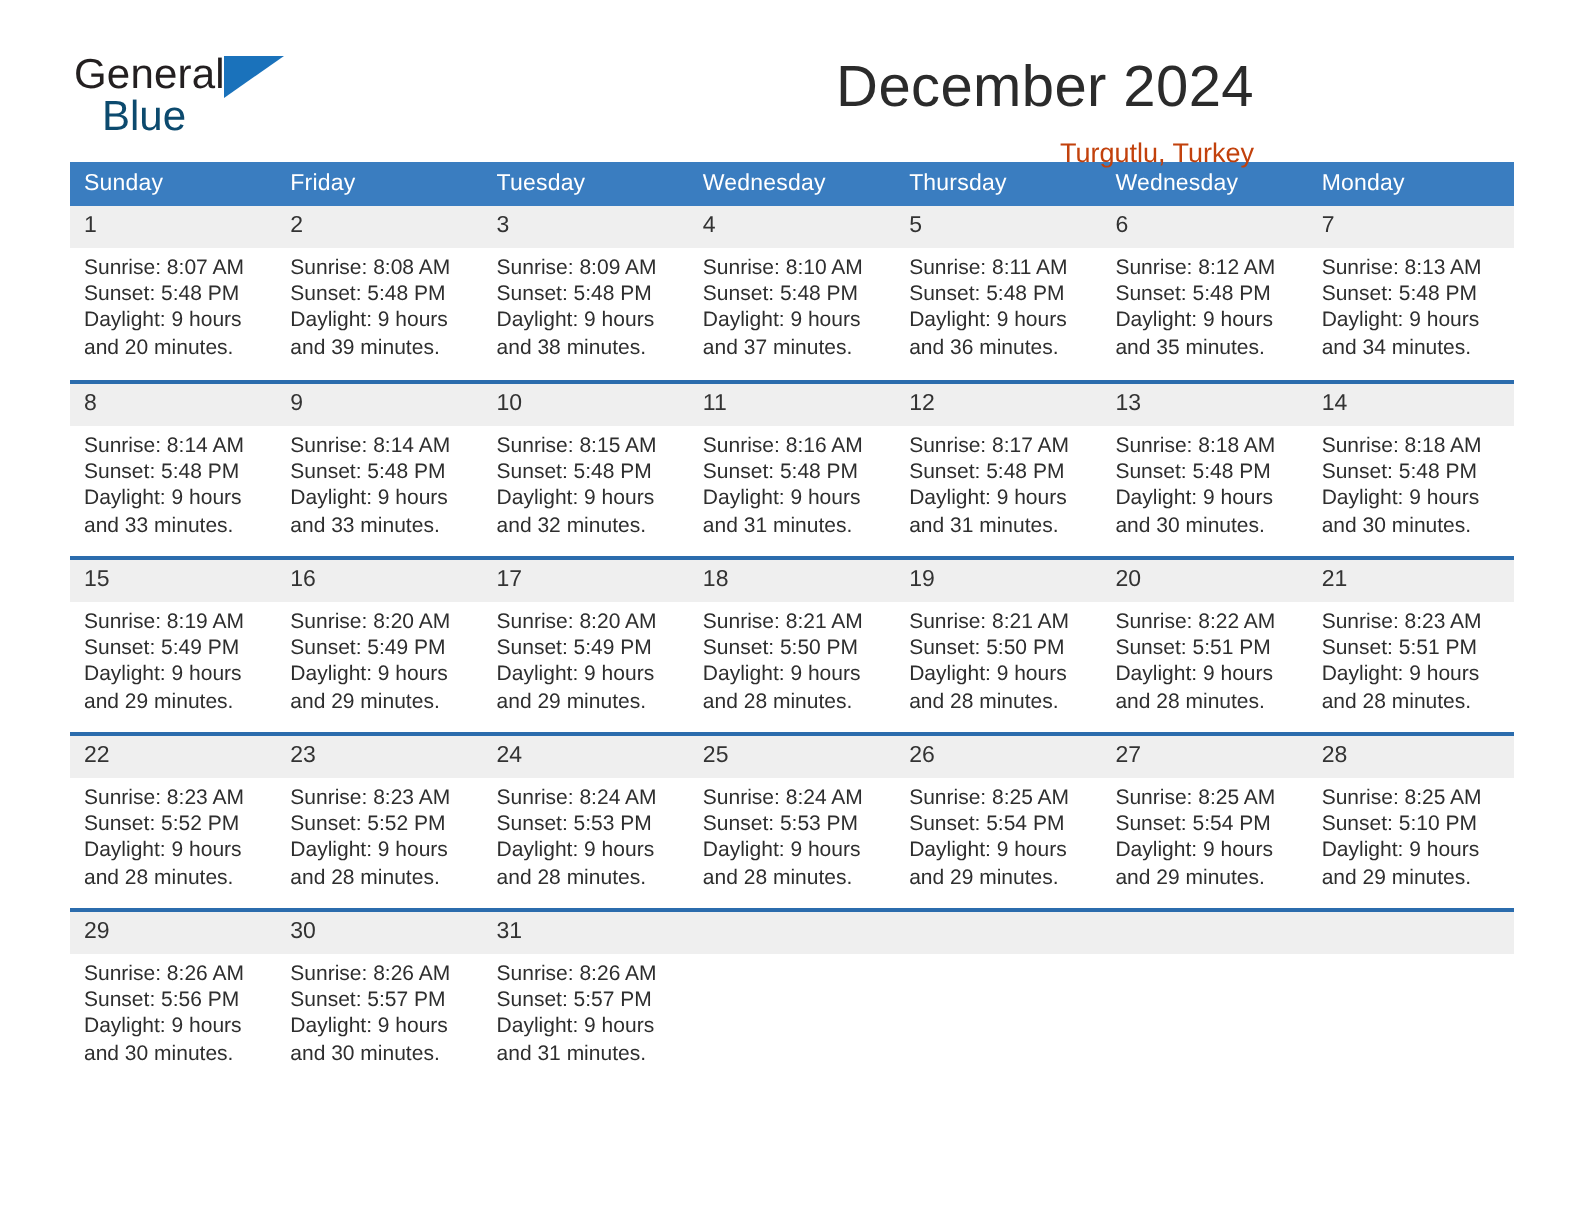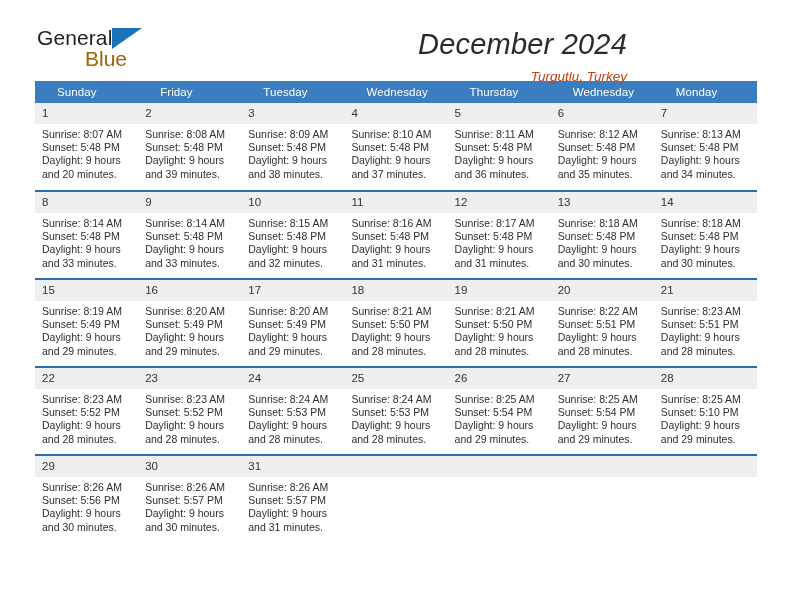--- a/index.html
+++ b/index.html
@@ -54,29 +54,28 @@
     border-left: 30px solid #1a72bb;
     border-bottom: 21px solid transparent;
     vertical-align: top;
     margin-left: 0px;
     margin-top: 1px;
   }
   .brand-bottom {
     display: block;
     font-size: 21px;
     line-height: 22px;
-    color: #a16207;
+    color: #0c4a6e;
     margin-top: -1px;
-    margin-left: 48px;
+    margin-left: 14px;
   }
 
   .titleblock {
     text-align: right;
     padding-top: 1px;
-    font-style: italic;
   }
   .cal-title {
     font-size: 29px;
     line-height: 33px;
     color: #2b2b2b;
     font-weight: normal;
     letter-spacing: 0.2px;
   }
   .cal-sub {
     font-size: 13.5px;
@@ -93,21 +92,21 @@
     margin-top: 9px;
   }
   .calendar col { width: 103.142px; }
 
   .calendar thead th {
     background: #3a7dc0;
     color: #ffffff;
     font-size: 11.5px;
     font-weight: normal;
     text-align: left;
-    padding: 4px 0 5px 22px;
+    padding: 4px 0 5px 7px;
     height: 13px;
     letter-spacing: 0.1px;
   }
 
   .calendar tbody td {
     vertical-align: top;
     padding: 0;
     border-top: 2px solid #2b6cad;
     height: 88px;
     box-sizing: border-box;

